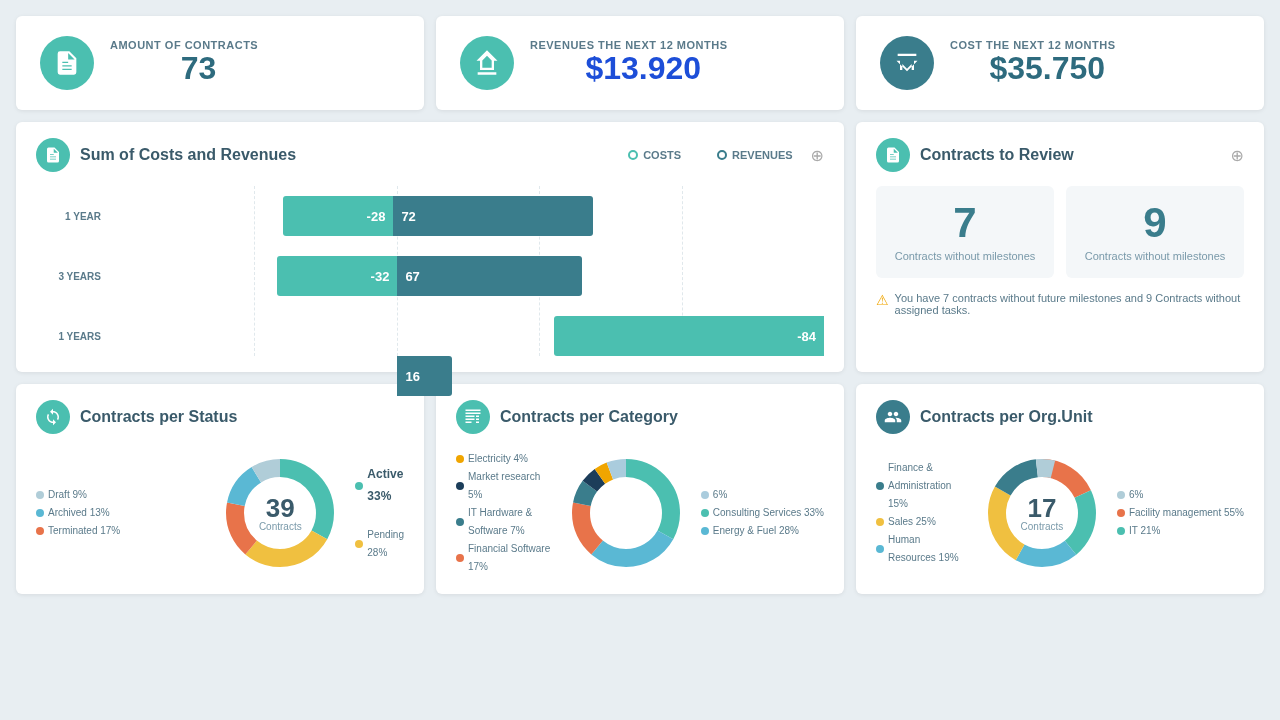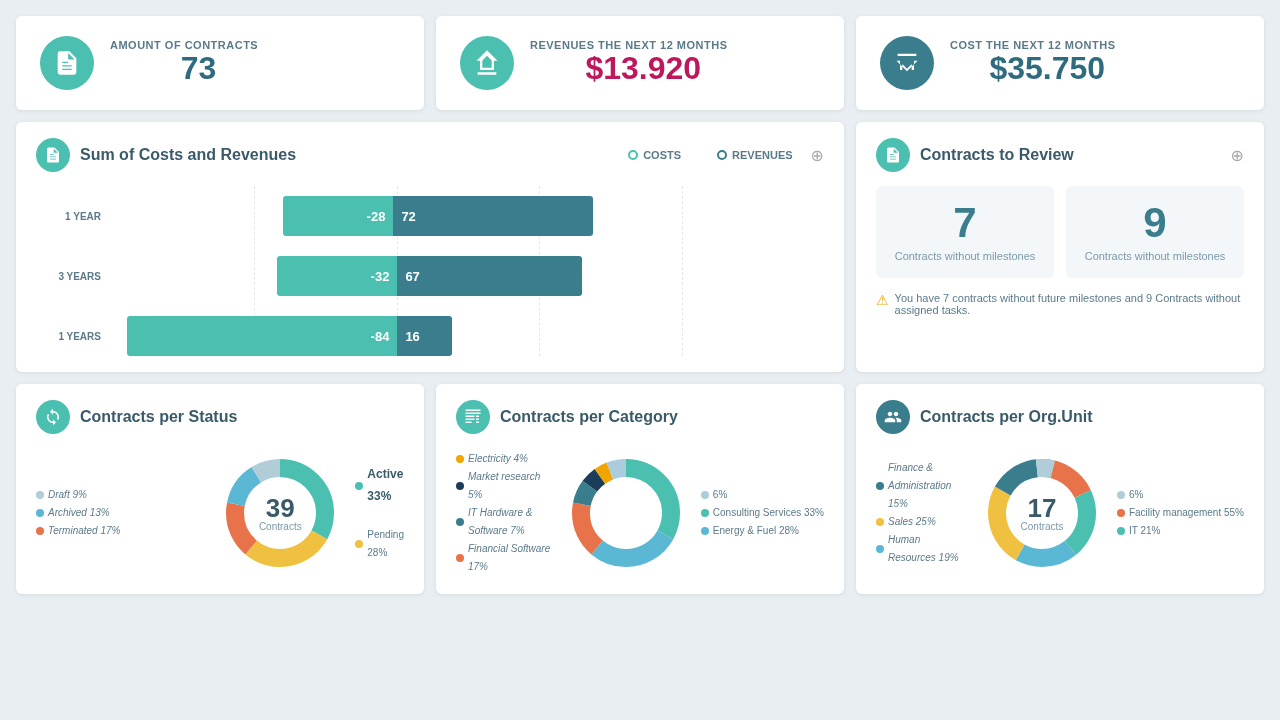--- a/index.html
+++ b/index.html
@@ -49,21 +49,21 @@
       text-transform: uppercase;
       letter-spacing: 0.5px;
     }
     .kpi-value {
       font-size: 32px;
       font-weight: 700;
       color: #2e6b7e;
       line-height: 1.1;
       margin-left: 29px;
     }
-    .kpi-value.green { color: #be185d; }
+    .kpi-value.green { color: #1d4ed8; }
     
     .section-header {
       display: flex;
       align-items: center;
       gap: 10px;
       margin-bottom: 14px;
     }
     .section-icon {
       width: 34px; height: 34px;
       border-radius: 50%;
@@ -208,21 +208,20 @@
     }
     .donut-center-label {
       font-size: 10px;
       color: #7a9aaa;
     }
     .donut-legend {
       flex: 1;
       font-size: 10px;
       color: #5a7a8a;
       line-height: 1.8;
-      font-style: italic;
     }
     .donut-legend-right {
       font-size: 10px;
       color: #5a7a8a;
       line-height: 1.8;
     }
     .legend-row {
       display: flex;
       gap: 4px;
       align-items: center;
@@ -336,21 +335,21 @@
                 </div>
               </div>
             </div>
           </div>
         </div>
 
         <div class="bar-row">
           <div class="bar-label">1 YEARS</div>
           <div style="flex:1; display:flex; align-items:center; height:40px;">
             <div style="display:flex; align-items:center; width:100%; position:relative; height:40px;">
-              <div style="position:absolute; left:0; right:0; display:flex; height:40px; align-items:flex-end;">
+              <div style="position:absolute; left:0; right:0; display:flex; height:40px; align-items:flex-end;flex-direction:column;">
                 <div style="width:40%; display:flex; justify-content:flex-end;">
                   <div class="bar-neg green" style="width:270px;">-84</div>
                 </div>
                 <div style="width:60%; display:flex; justify-content:flex-start;">
                   <div class="bar-pos dark" style="width:55px;">16</div>
                 </div>
               </div>
             </div>
           </div>
         </div>

